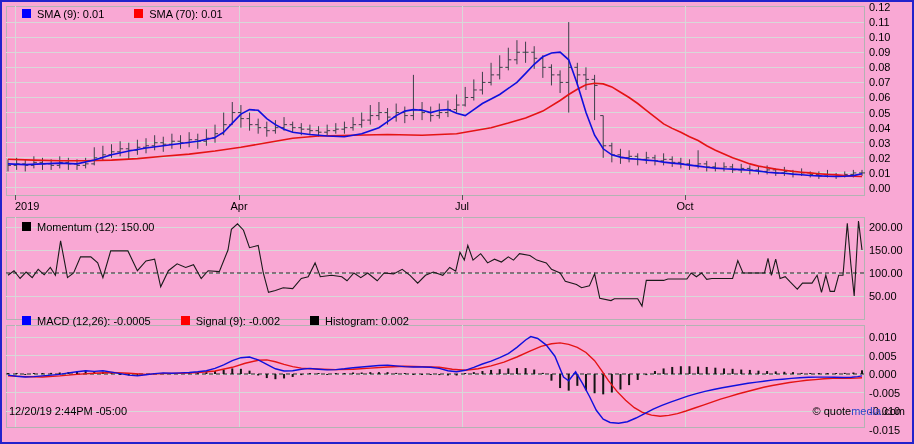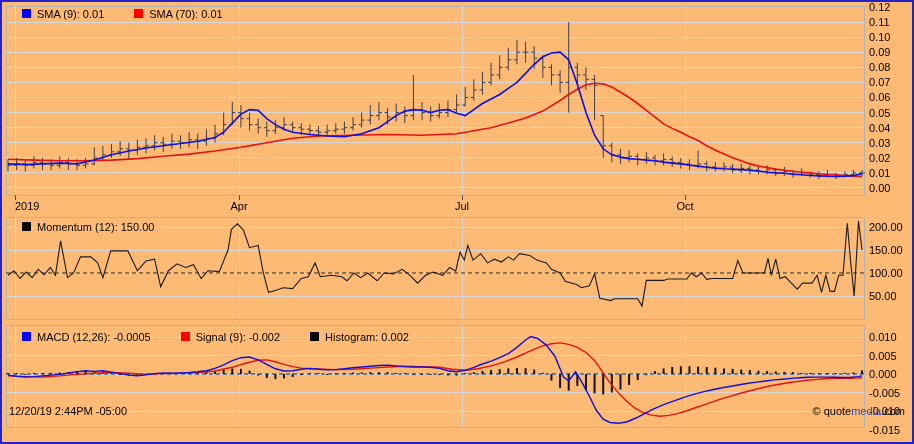--- a/index.html
+++ b/index.html
@@ -1,17 +1,17 @@
 <!DOCTYPE html>
 <html><head>
 <meta charset="utf-8">
 <style>
   html,body{margin:0;padding:0;background:#f0f0f0;}
   .screen{position:relative;width:914px;height:444px;box-sizing:border-box;
-          border:2px solid #2222cc;background:#fdba74;overflow:hidden;
+          border:2px solid #2222cc;background:#f9a8d4;overflow:hidden;
           font-family:"Liberation Sans",sans-serif;}
   .screen svg{position:absolute;left:0;top:0;}
   svg text{font-family:"Liberation Sans",sans-serif;font-size:11px;fill:#000;}
   .legend{position:absolute;left:20px;display:flex;align-items:center;height:13px;
           font-size:11px;color:#000;white-space:nowrap;}
   .lg-item{display:flex;align-items:center;margin-right:30px;}
   .sw{display:inline-block;width:9px;height:9px;margin-right:6px;background:#000;}
   .footer{position:absolute;left:7px;right:7px;top:402px;height:14px;display:flex;
           justify-content:space-between;align-items:center;font-size:11px;color:#000;}
   .qm-credit{cursor:pointer;}
@@ -547,21 +547,21 @@
     </span>
   </div>
 
   <div class="legend" style="top:218px;">
     <span class="lg-item">
       <span class="sw" style="background: rgb(0, 0, 0);"></span>
       <span>Momentum (12): 150.00</span>
     </span>
   </div>
 
-  <div class="legend" style="top:328px;">
+  <div class="legend" style="top:312px;">
     <span class="lg-item">
       <span class="sw" style="background: rgb(0, 0, 255);"></span>
       <span>MACD (12,26): -0.0005</span>
     </span>
     <span class="lg-item">
       <span class="sw" style="background: rgb(255, 0, 0);"></span>
       <span>Signal (9): -0.002</span>
     </span>
     <span class="lg-item">
       <span class="sw" style="background: rgb(0, 0, 0);"></span>

